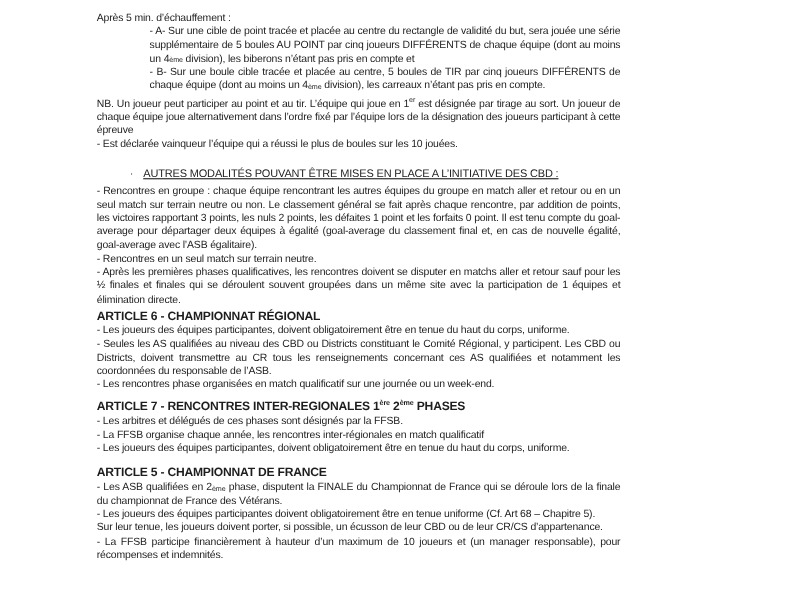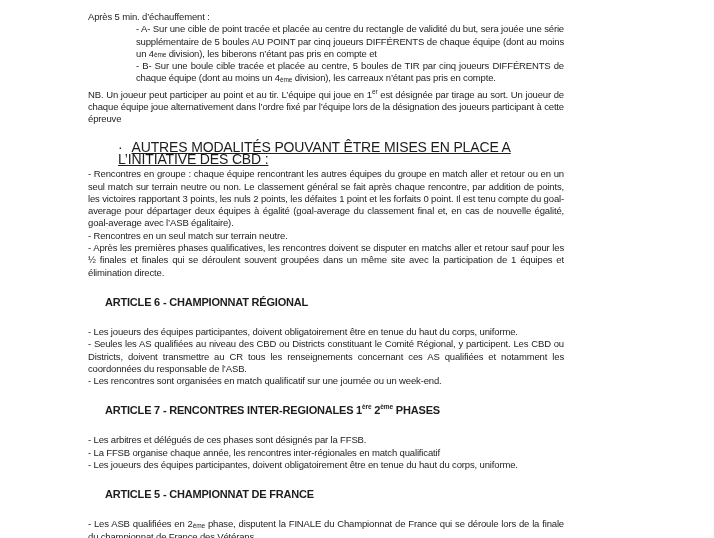--- a/index.html
+++ b/index.html
@@ -18,29 +18,29 @@
     overflow: hidden;
   }
   .para { text-align: left; }
   .just { text-align: justify; }
   .indent { margin-left: 48px; }
   .nb-block { margin-top: 4px; }
   .modal-heading {
     margin-top: 15px;
     margin-bottom: 3px;
     padding-left: 30px;
-    font-size: 14px;
+    font-size: 10px;
   }
   .modal-heading .bullet { margin-right: 9px; }
   .modal-heading .underline { text-decoration: underline; }
   .article { margin-top: 3px; }
   .article:nth-of-type(2) { margin-top: 8px; }
   .article:nth-of-type(3) { margin-top: 10px; }
   .article-title {
-    margin: 17px;
+    margin: 0;
     font-size: 11px;
     font-weight: bold;
     line-height: 13px;
     letter-spacing: -0.2px;
   }
   .sup {
     font-size: 6.5px;
     vertical-align: super;
     line-height: 0;
     letter-spacing: -0.1px;
@@ -61,51 +61,54 @@
 
   <div class="para">Après 5 min. d’échauffement :</div>
 
   <div class="indent">
       <div class="para just">- A- Sur une cible de point tracée et placée au centre du rectangle de validité du but, sera jouée une série supplémentaire de 5 boules AU POINT par cinq joueurs DIFFÉRENTS de chaque équipe (dont au moins un 4<span class="sub">ème</span> division), les biberons n’étant pas pris en compte et</div>
       <div class="para just">- B- Sur une boule cible tracée et placée au centre, 5 boules de TIR par cinq joueurs DIFFÉRENTS de chaque équipe (dont au moins un 4<span class="sub">ème</span> division), les carreaux n’étant pas pris en compte.</div>
     </div>
 
   <div class="nb-block">
       <div class="para just">NB. Un joueur peut participer au point et au tir. L’équipe qui joue en 1<span class="sup">er</span> est désignée par tirage au sort. Un joueur de chaque équipe joue alternativement dans l’ordre fixé par l’équipe lors de la désignation des joueurs participant à cette épreuve</div>
+      <div class="para just">- Est déclarée vainqueur l’équipe qui a réussi le plus de boules sur les 10 jouées.</div>
     </div>
 
   <div class="modal-heading">
     <span class="bullet">·</span><span class="underline">AUTRES MODALITÉS POUVANT ÊTRE MISES EN PLACE A L’INITIATIVE DES CBD :</span>
   </div>
 
   <div>
       <div class="para just">- Rencontres en groupe : chaque équipe rencontrant les autres équipes du groupe en match aller et retour ou en un seul match sur terrain neutre ou non. Le classement général se fait après chaque rencontre, par addition de points, les victoires rapportant 3 points, les nuls 2 points, les défaites 1 point et les forfaits 0 point. Il est tenu compte du goal-average pour départager deux équipes à égalité (goal-average du classement final et, en cas de nouvelle égalité, goal-average avec l’ASB égalitaire).</div>
       <div class="para just">- Rencontres en un seul match sur terrain neutre.</div>
       <div class="para just">- Après les premières phases qualificatives, les rencontres doivent se disputer en matchs aller et retour sauf pour les ½ finales et finales qui se déroulent souvent groupées dans un même site avec la participation de 1 équipes et élimination directe.</div>
     </div>
 
   <div>
       <section class="article">
       <h2 class="article-title">ARTICLE 6 - CHAMPIONNAT RÉGIONAL</h2>
       <div>
           <div class="para just">- Les joueurs des équipes participantes, doivent obligatoirement être en tenue du haut du corps, uniforme.</div>
           <div class="para just">- Seules les AS qualifiées au niveau des CBD ou Districts constituant le Comité Régional, y participent. Les CBD ou Districts, doivent transmettre au CR tous les renseignements concernant ces AS qualifiées et notamment les coordonnées du responsable de l’ASB.</div>
-          <div class="para just">- Les rencontres sont organisées en match qualificatif sur une journée ou un week-end.</div>
+          <div class="para just">- Les rencontres phase organisées en match qualificatif sur une journée ou un week-end.</div>
         </div>
     </section>
       <section class="article">
       <h2 class="article-title">ARTICLE 7 - RENCONTRES INTER-REGIONALES 1<span class="sup">ère</span> 2<span class="sup">ème</span> PHASES</h2>
       <div>
           <div class="para just">- Les arbitres et délégués de ces phases sont désignés par la FFSB.</div>
           <div class="para just">- La FFSB organise chaque année, les rencontres inter-régionales en match qualificatif</div>
           <div class="para just">- Les joueurs des équipes participantes, doivent obligatoirement être en tenue du haut du corps, uniforme.</div>
         </div>
     </section>
       <section class="article">
       <h2 class="article-title">ARTICLE 5 - CHAMPIONNAT DE FRANCE</h2>
       <div>
           <div class="para just">- Les ASB qualifiées en 2<span class="sub">ème</span> phase, disputent la FINALE du Championnat de France qui se déroule lors de la finale du championnat de France des Vétérans.</div>
+          <div class="para just">- Les joueurs des équipes participantes doivent obligatoirement être en tenue uniforme (Cf. Art 68 – Chapitre 5).</div>
           <div class="para just">Sur leur tenue, les joueurs doivent porter, si possible, un écusson de leur CBD ou de leur CR/CS d’appartenance.</div>
+          <div class="para just">- La FFSB participe financièrement à hauteur d’un maximum de 10 joueurs et (un manager responsable), pour récompenses et indemnités.</div>
         </div>
     </section>
     </div>
 
 </div>
 
 </body></html>

